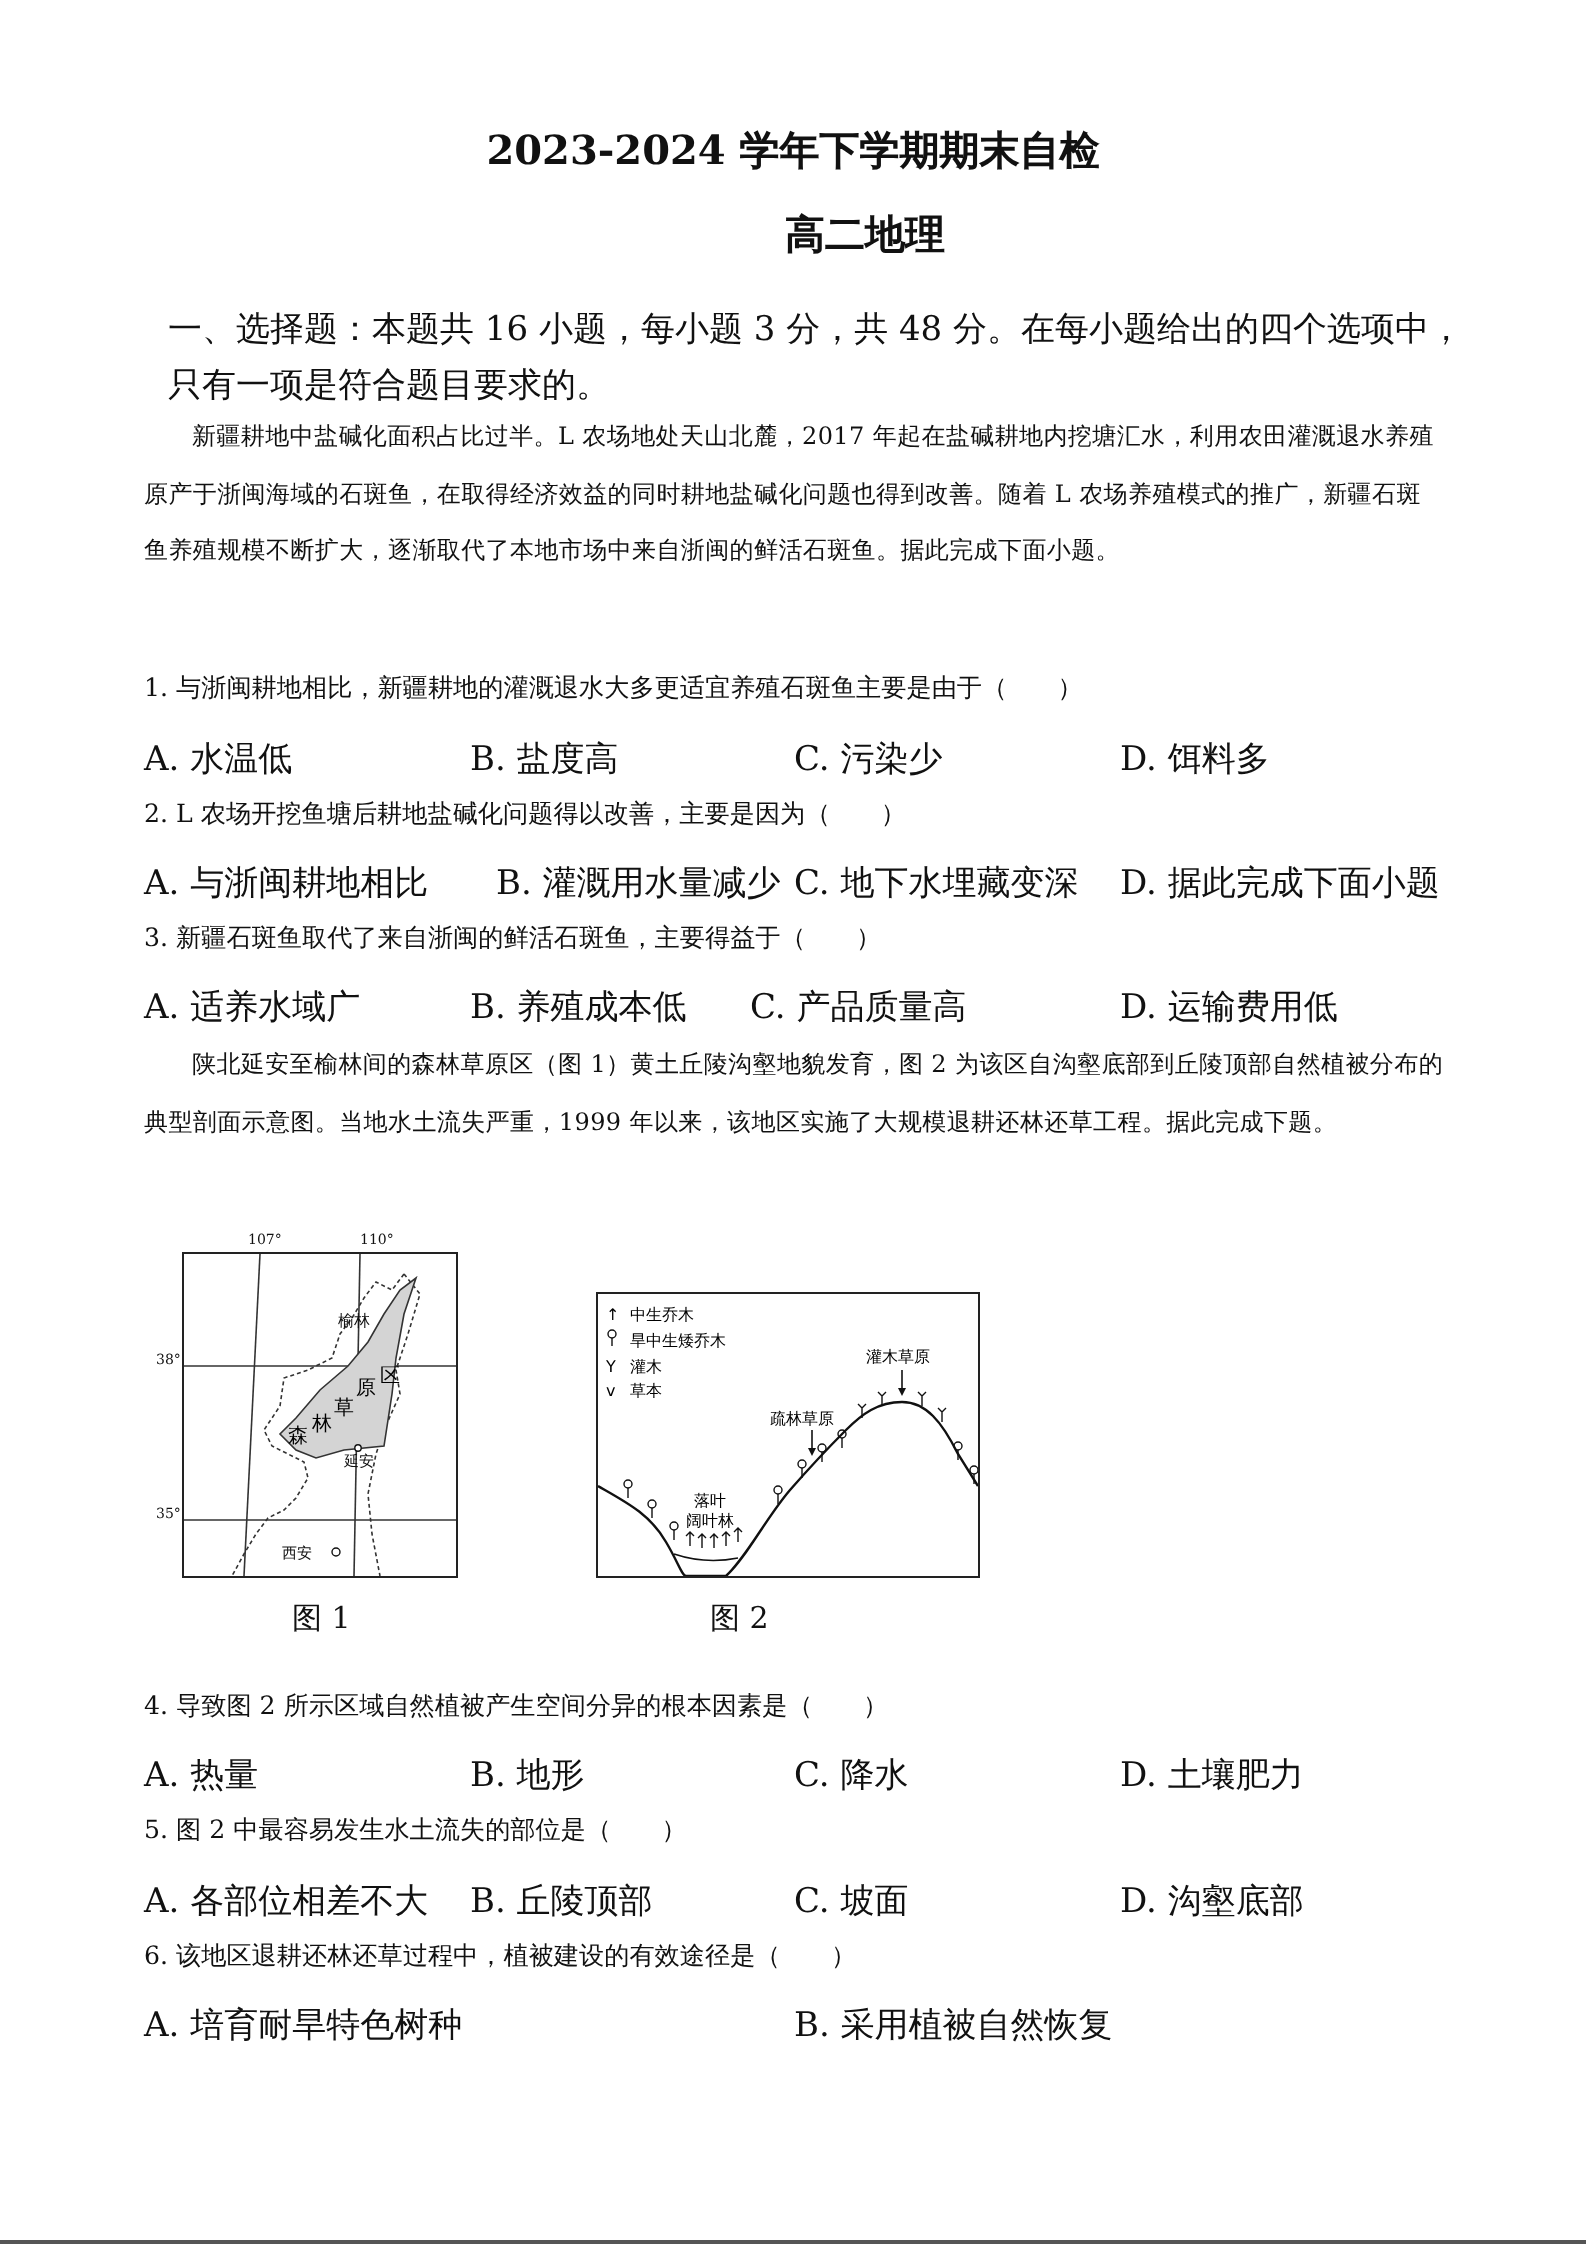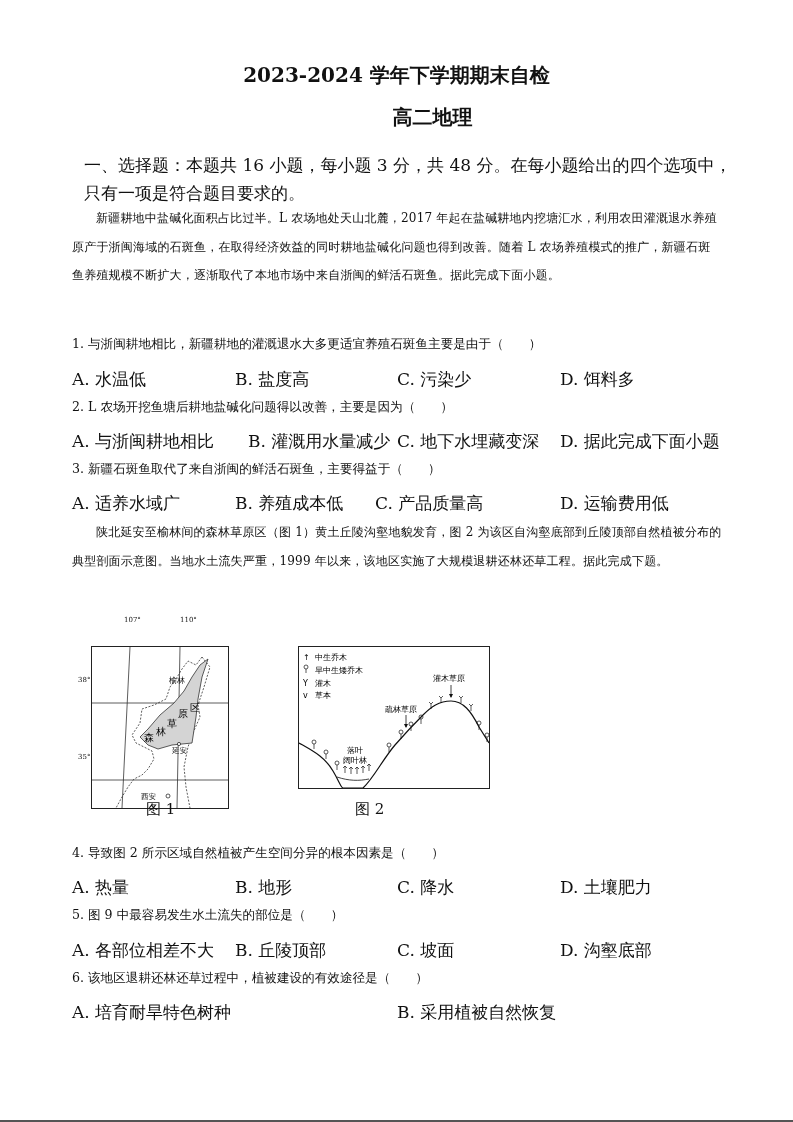--- a/index.html
+++ b/index.html
@@ -40,21 +40,21 @@
 <div class="opt" style="top:430px;left:560px;">D. 据此完成下面小题</div>
 
 <div class="q" style="top:461px;">3. 新疆石斑鱼取代了来自浙闽的鲜活石斑鱼，主要得益于（　　）</div>
 <div class="opt" style="top:492px;left:72px;">A. 适养水域广</div>
 <div class="opt" style="top:492px;left:235px;">B. 养殖成本低</div>
 <div class="opt" style="top:492px;left:375px;">C. 产品质量高</div>
 <div class="opt" style="top:492px;left:560px;">D. 运输费用低</div>
 
 <div class="para" style="top:518px;">陕北延安至榆林间的森林草原区（图 1）黄土丘陵沟壑地貌发育，图 2 为该区自沟壑底部到丘陵顶部自然植被分布的典型剖面示意图。当地水土流失严重，1999 年以来，该地区实施了大规模退耕还林还草工程。据此完成下题。</div>
 
-<div class="fig" style="left:91px;top:626px;width:136px;height:161px;margin-top:20px;">
+<div class="fig" style="left:91px;top:626px;width:136px;height:161px;">
   <svg width="136" height="161" viewBox="0 0 136 161">
 
     <line x1="38" y1="0" x2="30" y2="161" stroke="#333" stroke-width="0.8"></line>
     <line x1="88" y1="0" x2="85" y2="161" stroke="#333" stroke-width="0.8"></line>
 
     <line x1="0" y1="56" x2="136" y2="56" stroke="#333" stroke-width="0.8"></line>
     <line x1="0" y1="133" x2="136" y2="133" stroke="#333" stroke-width="0.8"></line>
 
     <path d="M110,10 L104,18 L96,14 L90,22 L84,32 L78,40 L74,52 L62,58 L50,62 L48,76 L40,88 L44,96 L52,100 L60,104 L62,112 L56,122 L50,128 L42,132 L36,140 L30,150 L24,161" fill="none" stroke="#333" stroke-width="0.8" stroke-dasharray="2,1.5"></path>
     <path d="M110,10 L118,20 L112,40 L106,58 L108,70 L100,88 L96,100 L92,120 L94,140 L98,161" fill="none" stroke="#333" stroke-width="0.8" stroke-dasharray="2,1.5"></path>
@@ -141,21 +141,21 @@
 
 <div class="cap" style="left:146px;top:800px;">图 1</div>
 <div class="cap" style="left:355px;top:800px;">图 2</div>
 
 <div class="q" style="top:845px;">4. 导致图 2 所示区域自然植被产生空间分异的根本因素是（　　）</div>
 <div class="opt" style="top:876px;left:72px;">A. 热量</div>
 <div class="opt" style="top:876px;left:235px;">B. 地形</div>
 <div class="opt" style="top:876px;left:397px;">C. 降水</div>
 <div class="opt" style="top:876px;left:560px;">D. 土壤肥力</div>
 
-<div class="q" style="top:907px;">5. 图 9 中最容易发生水土流失的部位是（　　）</div>
+<div class="q" style="top:907px;">5. 图 2 中最容易发生水土流失的部位是（　　）</div>
 <div class="opt" style="top:939px;left:72px;">A. 各部位相差不大</div>
 <div class="opt" style="top:939px;left:235px;">B. 丘陵顶部</div>
 <div class="opt" style="top:939px;left:397px;">C. 坡面</div>
 <div class="opt" style="top:939px;left:560px;">D. 沟壑底部</div>
 
 <div class="q" style="top:970px;">6. 该地区退耕还林还草过程中，植被建设的有效途径是（　　）</div>
 <div class="opt" style="top:1001px;left:72px;">A. 培育耐旱特色树种</div>
 <div class="opt" style="top:1001px;left:397px;">B. 采用植被自然恢复</div>
 
 <div class="bottom-bar"></div>

